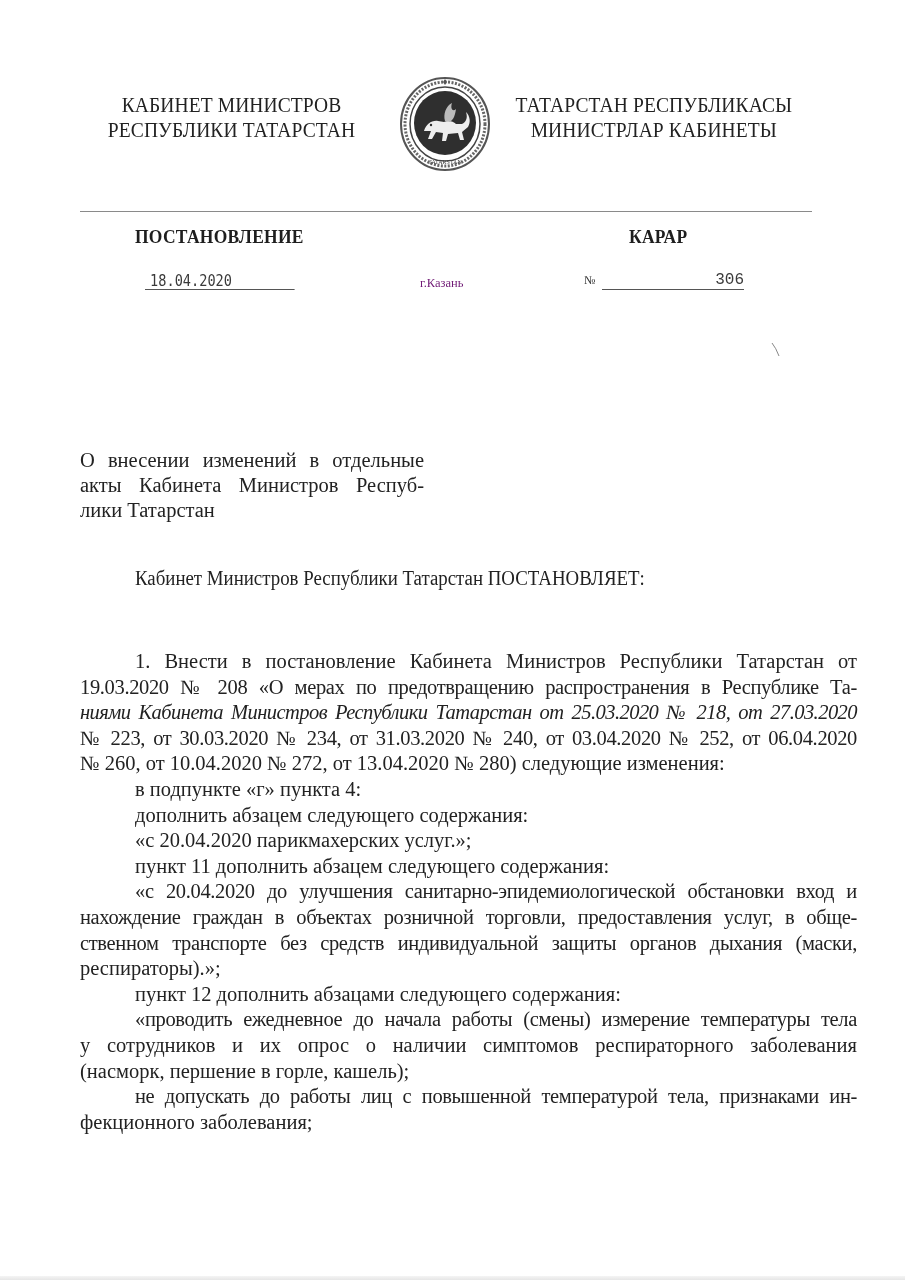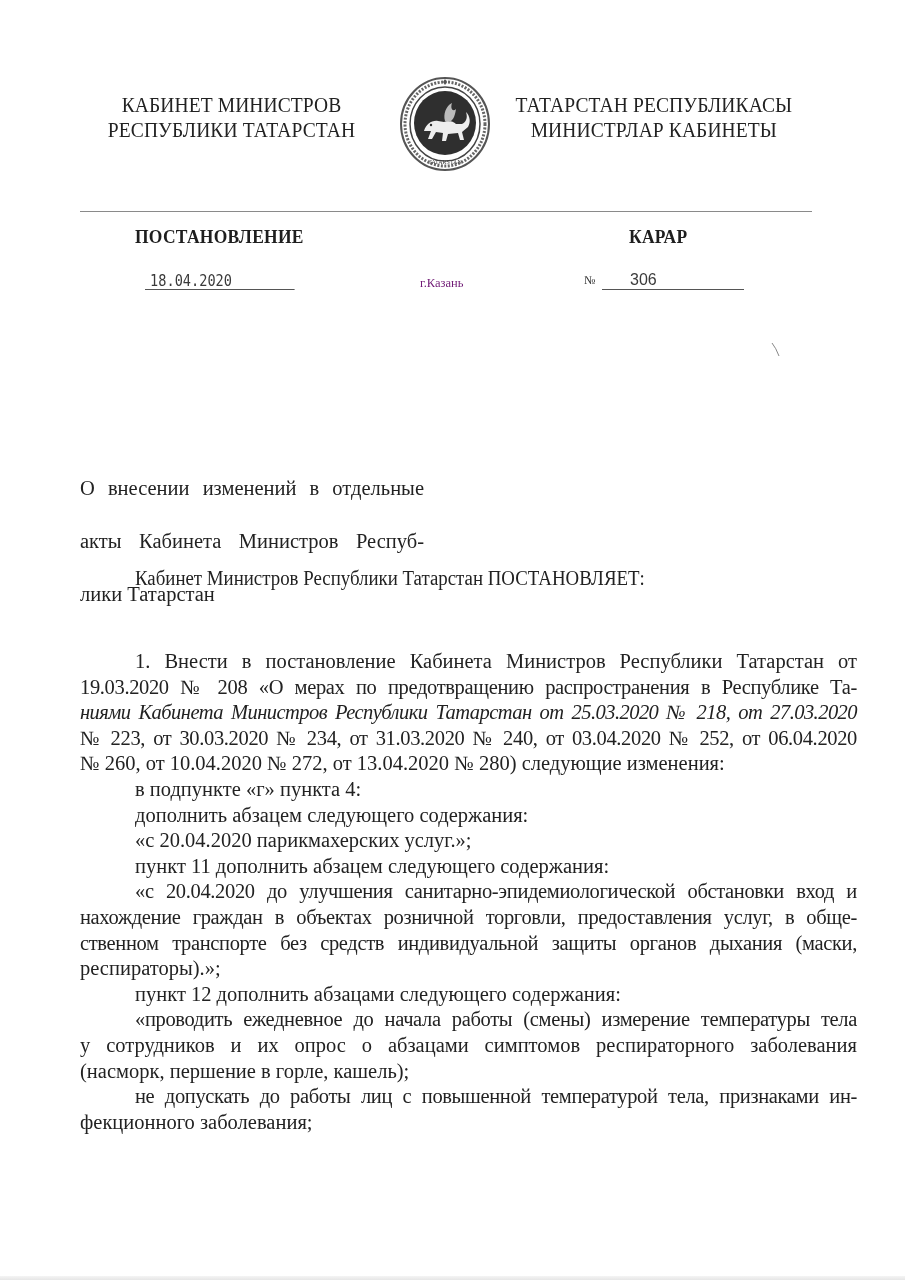--- a/index.html
+++ b/index.html
@@ -58,40 +58,40 @@
     font-size: 12.5px; color: #701a75;
   }
   .num-label {
     position: absolute; left: 584px; top: 273px;
     font-size: 12px; color: #333;
   }
   .num-field {
     position: absolute; left: 602px; top: 268px;
     width: 142px; height: 22px;
     border-bottom: 1px solid #555;
-    font-family: Liberation Sans, sans-serif;
+    font-family: Liberation Mono, monospace;
     font-size: 16px; color: #3a3a3a;
-    padding-left: 28px; box-sizing: border-box;
+    padding-left: 28px; box-sizing: border-box; text-align: right;
   }
   .num-field span { position: relative; top: 3px; }
 
   .stray-mark {
     position: absolute; left: 771px; top: 342px;
     width: 9px; height: 15px;
   }
 
   
   .subject {
     position: absolute; left: 80px; top: 448px;
     width: 344px;
     font-size: 20.5px; line-height: 25px;
     text-align: justify; text-align-last: left;
     color: #222;
   }
-  .subject div { text-align: justify; text-align-last: justify; margin-top: 28px; }
+  .subject div { text-align: justify; text-align-last: justify; }
   .subject div:last-child { text-align-last: left; }
 
   .preamble {
     position: absolute; left: 135px; top: 567px;
     font-size: 20.5px; color: #222;
     transform: scaleX(0.92); transform-origin: left top;
     white-space: nowrap;
   }
 
   
@@ -179,20 +179,20 @@
     <span class="line ind">в подпункте «г» пункта 4:</span>
     <span class="line ind">дополнить абзацем следующего содержания:</span>
     <span class="line ind">«с 20.04.2020 парикмахерских услуг.»;</span>
     <span class="line ind">пункт 11 дополнить абзацем следующего содержания:</span>
     <span class="line just ind narrow">«с 20.04.2020 до улучшения санитарно-эпидемиологической обстановки вход и</span>
     <span class="line just narrow">нахождение граждан в объектах розничной торговли, предоставления услуг, в обще-</span>
     <span class="line just narrow">ственном транспорте без средств индивидуальной защиты органов дыхания (маски,</span>
     <span class="line">респираторы).»;</span>
     <span class="line ind">пункт 12 дополнить абзацами следующего содержания:</span>
     <span class="line just ind narrow">«проводить ежедневное до начала работы (смены) измерение температуры тела</span>
-    <span class="line just">у сотрудников и их опрос о абзацами симптомов респираторного заболевания</span>
+    <span class="line just">у сотрудников и их опрос о наличии симптомов респираторного заболевания</span>
     <span class="line">(насморк, першение в горле, кашель);</span>
     <span class="line just ind narrow">не допускать до работы лиц с повышенной температурой тела, признаками ин-</span>
     <span class="line">фекционного заболевания;</span>
   </div>
 
   <div class="page-edge"></div>
 </div>
 
 </body></html>

